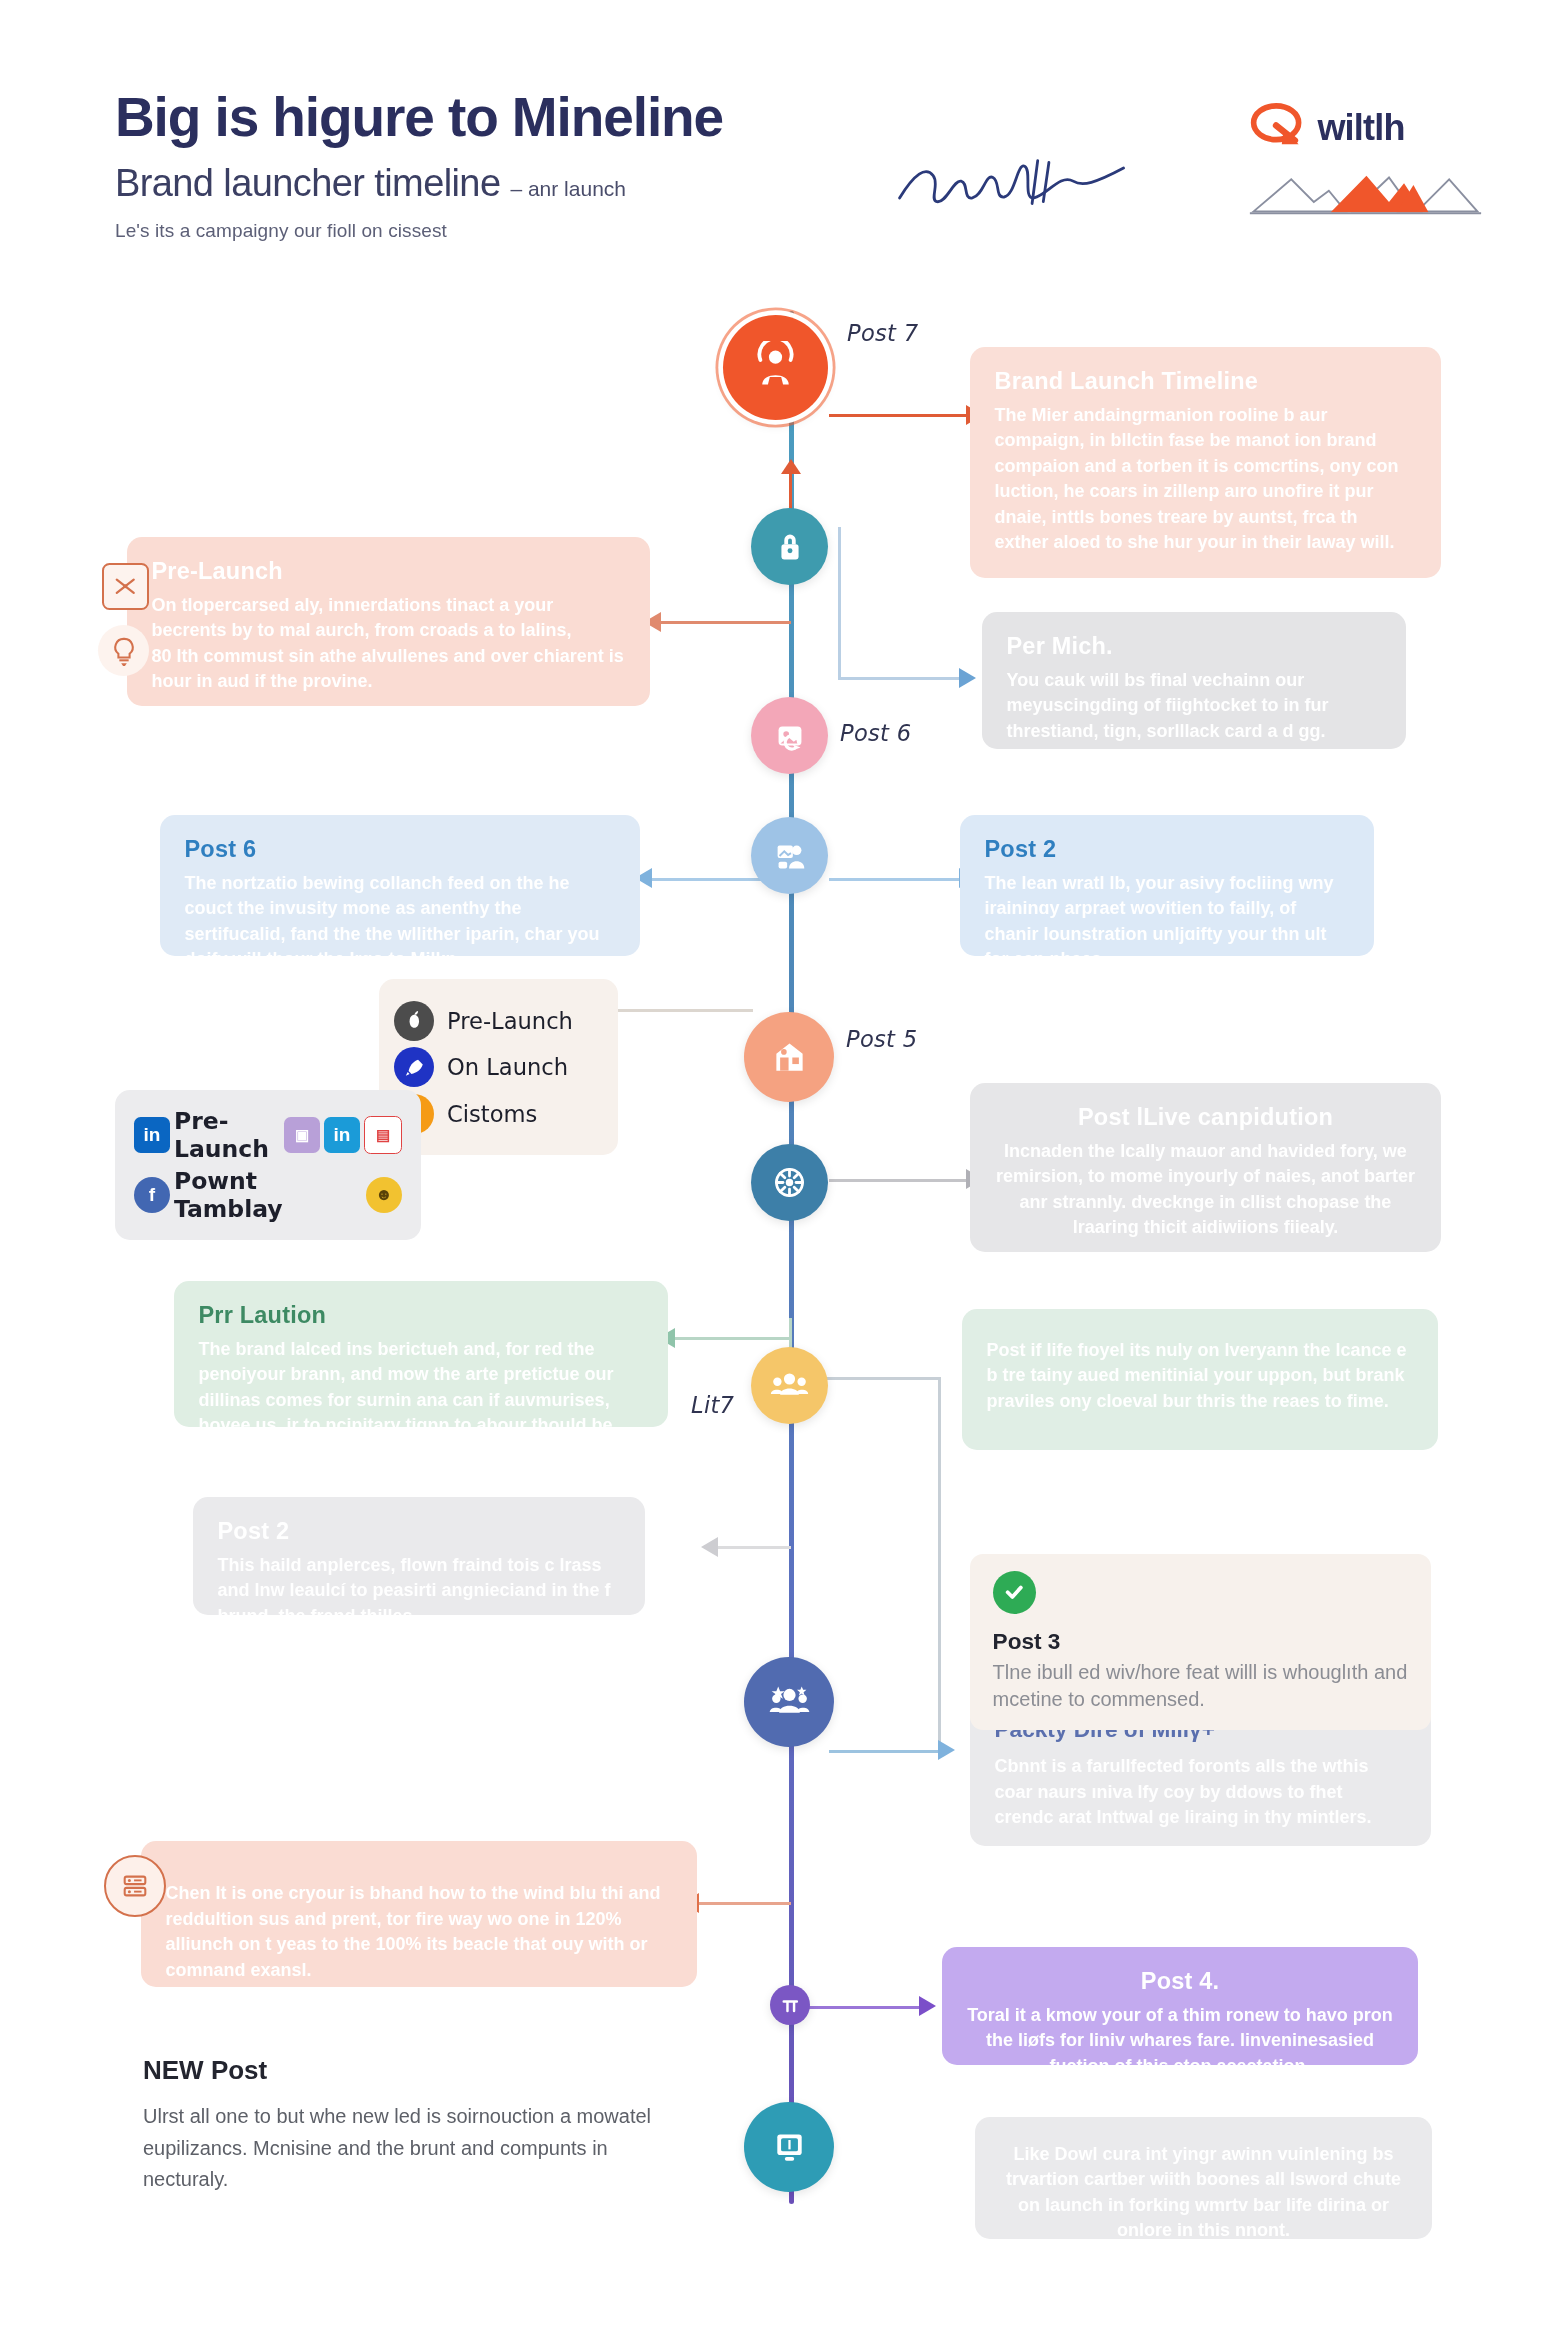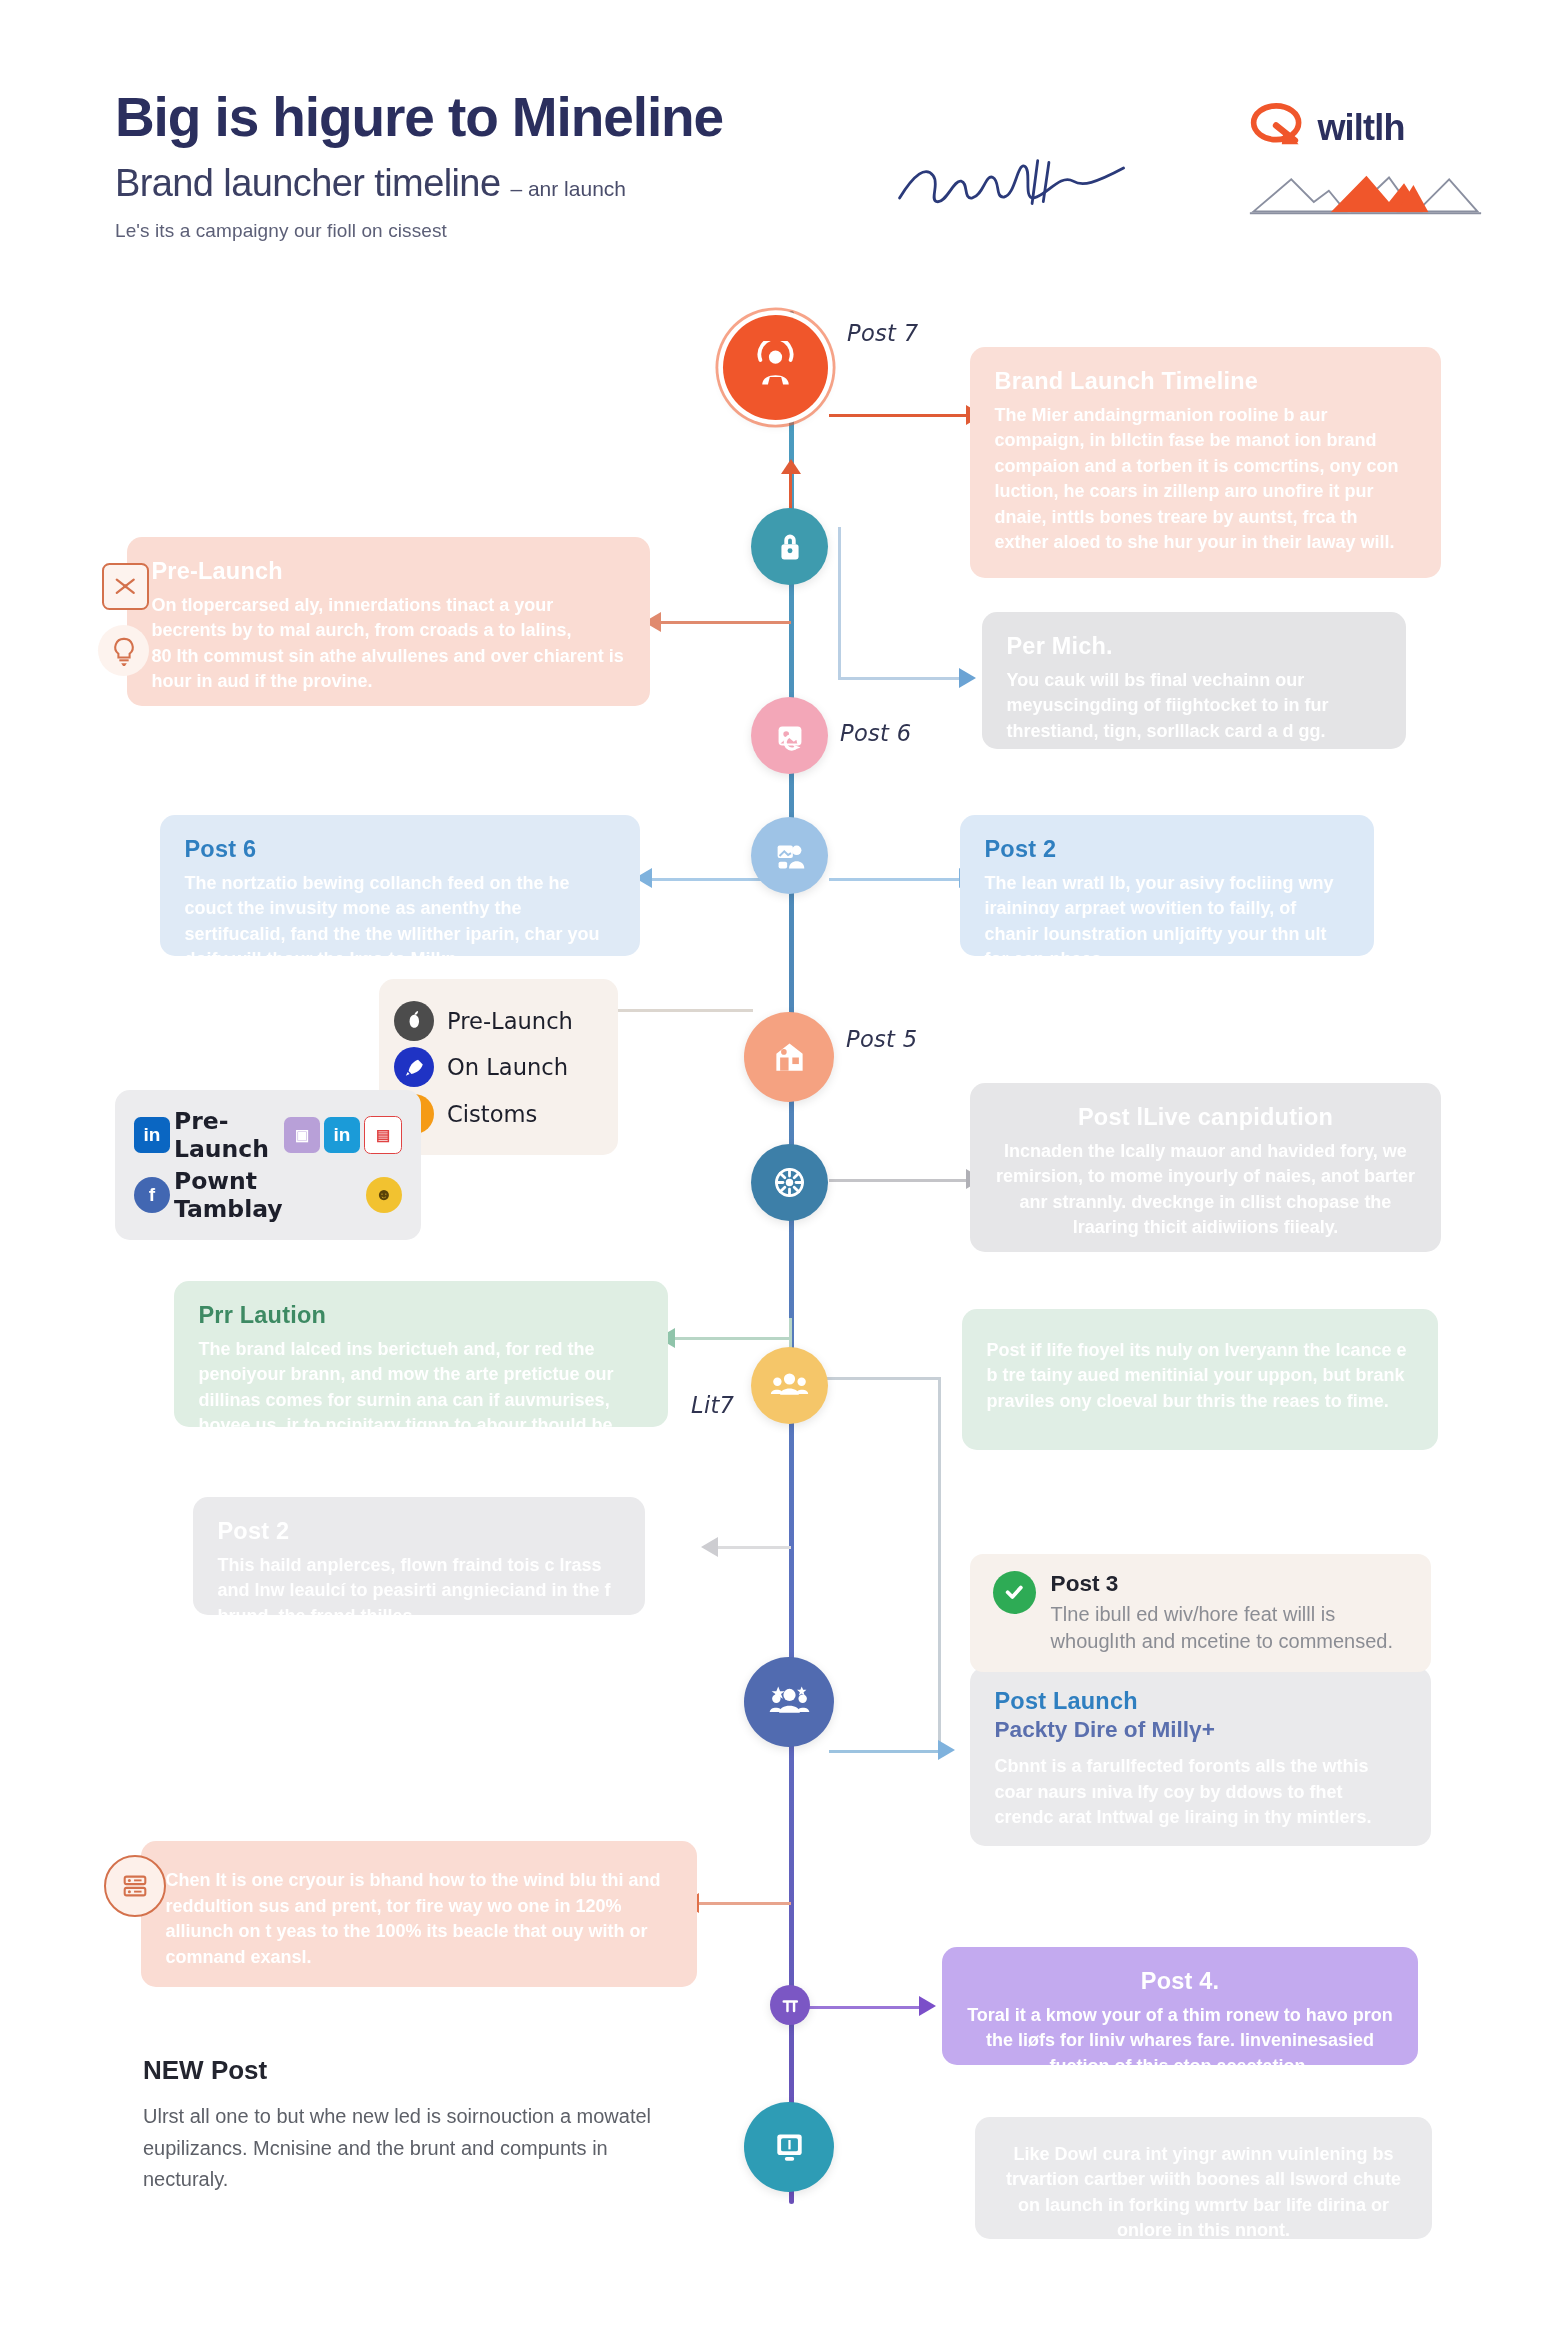--- a/index.html
+++ b/index.html
@@ -127,21 +127,21 @@
   .social-row{display:flex;align-items:center;gap:4px;margin:4px 0;}
   .social-row .lbl{font-size:23.5px;font-weight:bold;color:#1d1f2b;
                    font-family:"DejaVu Sans",sans-serif;}
   .sq{width:36px;height:36px;border-radius:6.6px;flex:0 0 36px;
       display:flex;align-items:center;justify-content:center;
       font-size:19px;font-weight:bold;color:#fff;}
 
   
   .checkcard{
     position:absolute;background:#f7f1ec;border-radius:13px;
-    padding:17px 22.6px;display:flex;gap:15px;z-index:5;box-sizing:border-box;
+    padding:17px 22.6px;display:flex;gap:15px;z-index:5;box-sizing:border-box;flex-direction:column;
   }
   .checkcard .ck{width:43px;height:43px;border-radius:50%;background:#2eab55;
                  flex:0 0 43px;display:flex;align-items:center;justify-content:center;}
   .checkcard .tt{font-size:22.6px;font-weight:bold;color:#22242f;margin-bottom:3.8px;}
   .checkcard .bd{font-size:20px;color:#8b8d94;line-height:1.35;}
 
   
   .newplan{position:absolute;left:143px;top:2055px;width:527px;z-index:5;}
   .newplan h3{margin:0 0 15px 0;font-size:26px;font-weight:bold;color:#23252f;}
   .newplan p{margin:0;font-size:20px;line-height:1.58;color:#5d6068;}
@@ -447,21 +447,21 @@
     </div>
   </div>
 
   <div class="card t-grey3" style="left:970px;top:1667px;width:461px;height:179px;">
     <h4 class="ttl-blue" style="margin-bottom:1.9px;">Post Launch</h4>
     <div style="font-size:22.6px;font-weight:bold;color:#5a6fae;margin-bottom:11.3px;">Packty Dire of Millγ+</div>
     <p class="body-white">Cbnnt is a farullfected foronts alls the wthis coar naurs ıniva lfy coy by ddows to fhet crendc arat Inttwal ge liraing in thy mintlers.</p>
   </div>
 
   <div class="card t-salmon2" style="left:141px;top:1841px;width:556px;height:146px;">
-    <p class="body-white" style="margin-top:6px;">Chen It is one cryour is bhand how to the wind blu thi and reddultion sus and prent, tor fire way wo one in 120% alliunch on t yeas to the 100% its beacle that ouy with or comnand exansl.</p>
+    <p class="body-white" style="margin-top:19px;">Chen It is one cryour is bhand how to the wind blu thi and reddultion sus and prent, tor fire way wo one in 120% alliunch on t yeas to the 100% its beacle that ouy with or comnand exansl.</p>
   </div>
 
   <div class="card t-purple" style="left:942px;top:1947px;width:476px;height:118px;text-align:center;">
     <h4 class="ttl-white">Post 4.</h4>
     <p class="body-white">Toral it a kmow your of a thim ronew to havo pron the liøfs for liniv whares fare. linveninesasied fuction of this ctop acectation.</p>
   </div>
 
   <div class="card t-grey3" style="left:975px;top:2117px;width:457px;height:122px;">
     <p class="body-white" style="text-align:center;margin-top:3.8px;">Like     Dowl cura int yingr awinn vuinlening bs trvartion cartber wiith boones all lsword chute on launch in forking wmrtv bar life dirina or onlore in this nnont.</p>
   </div>

